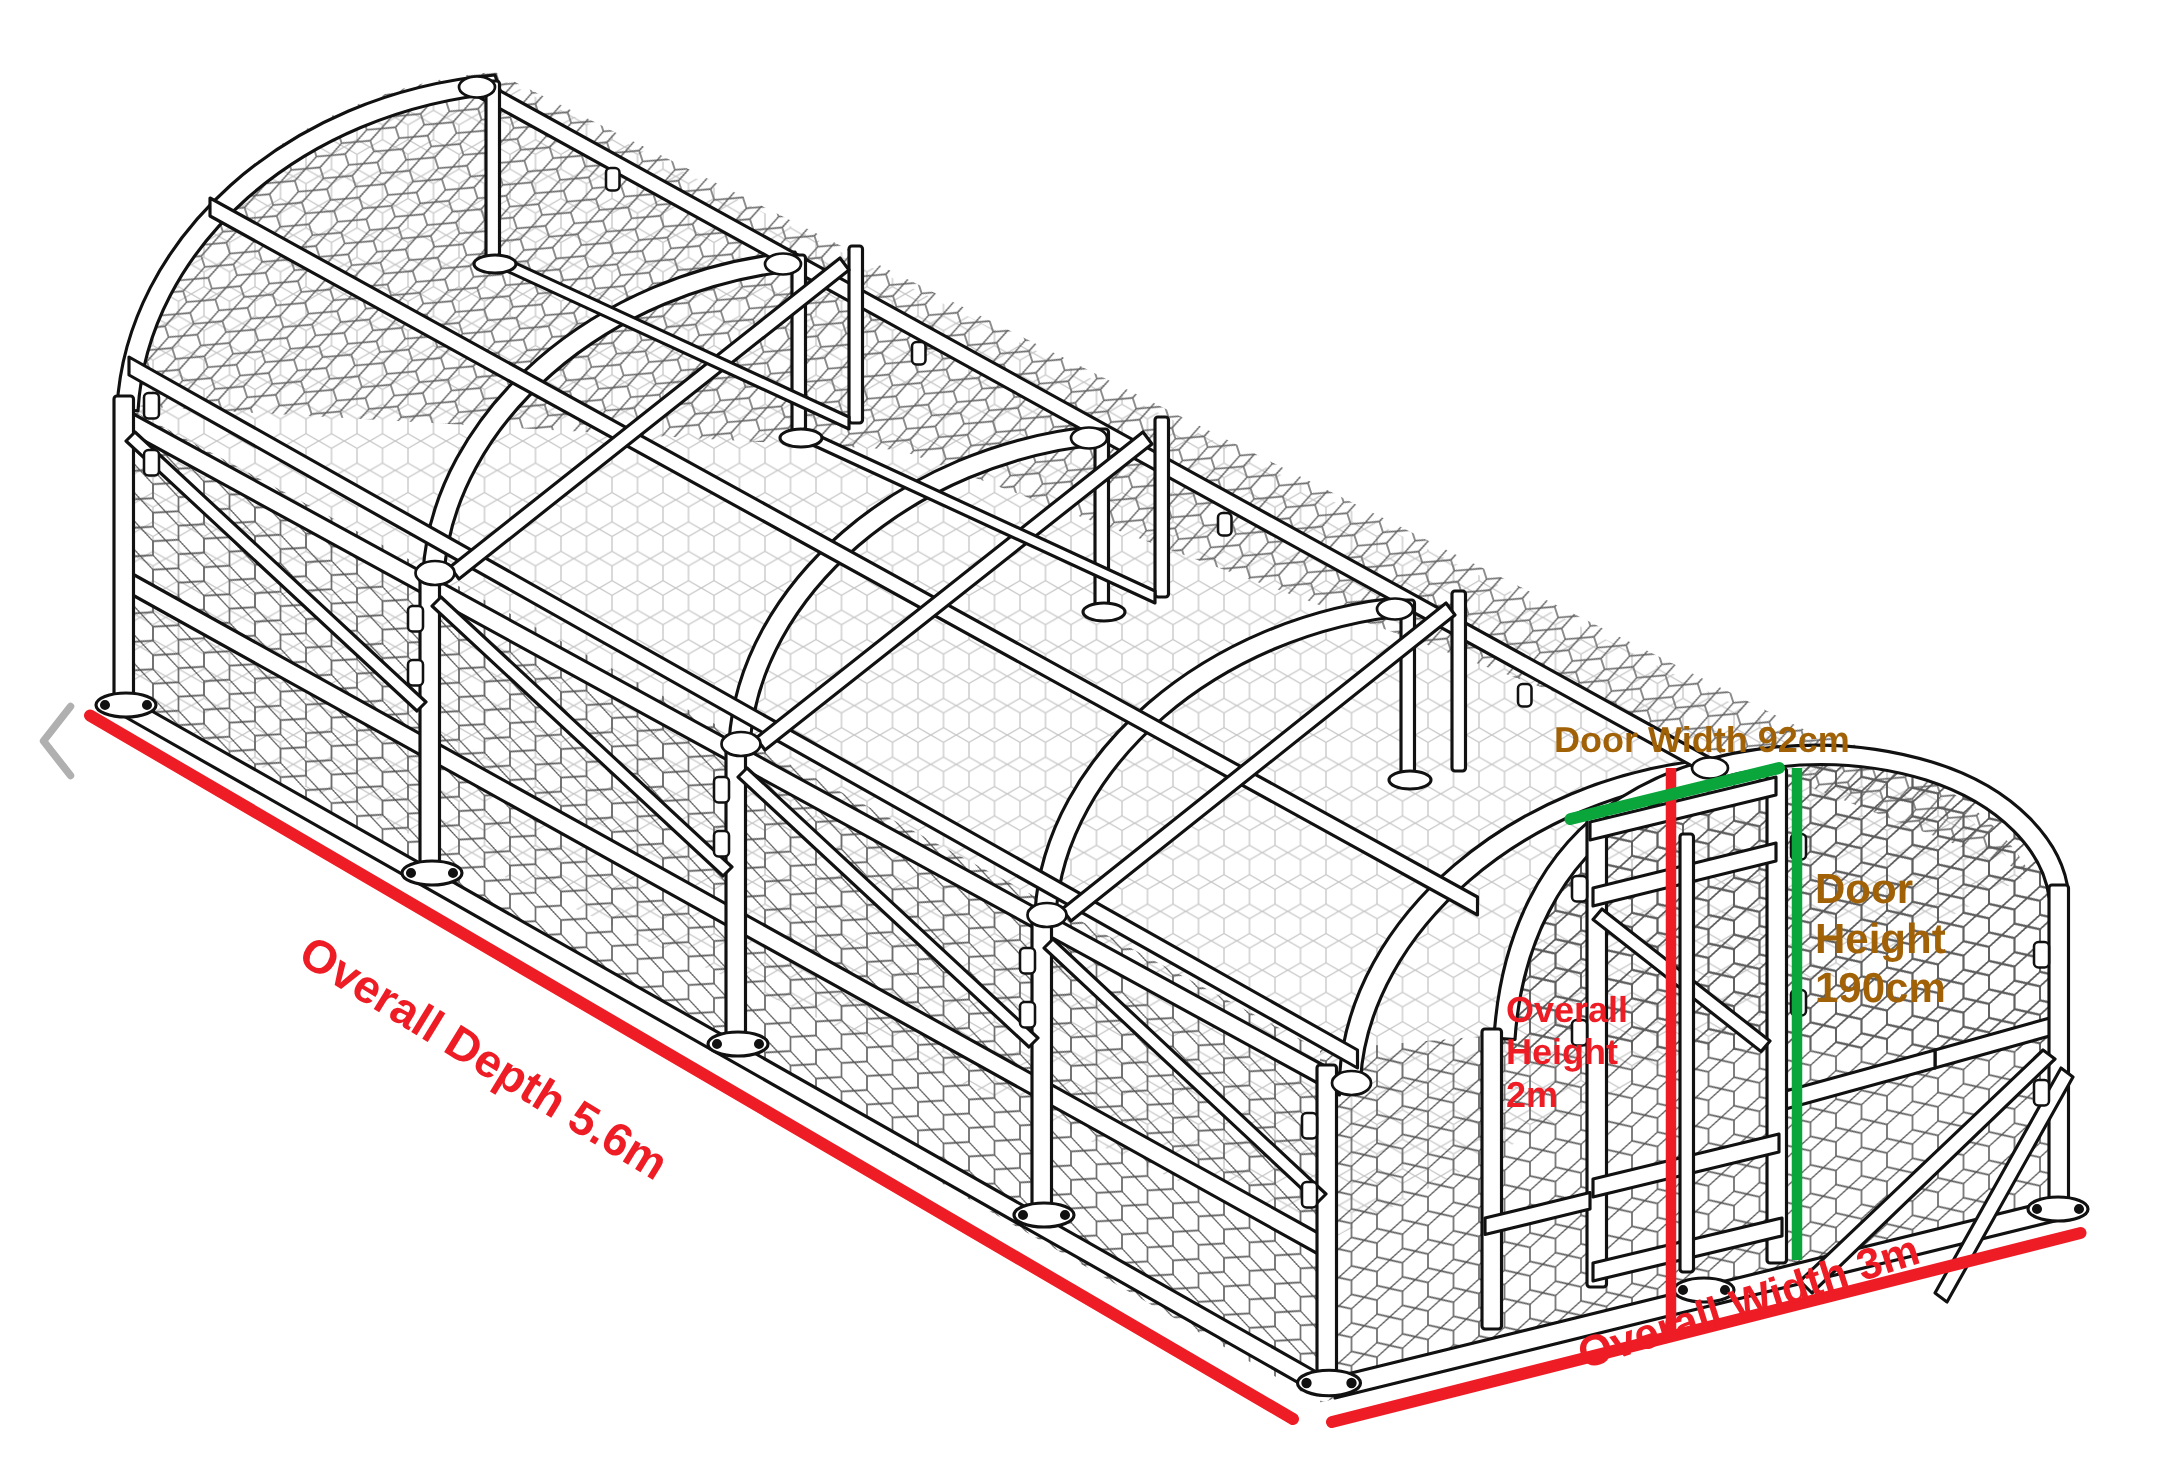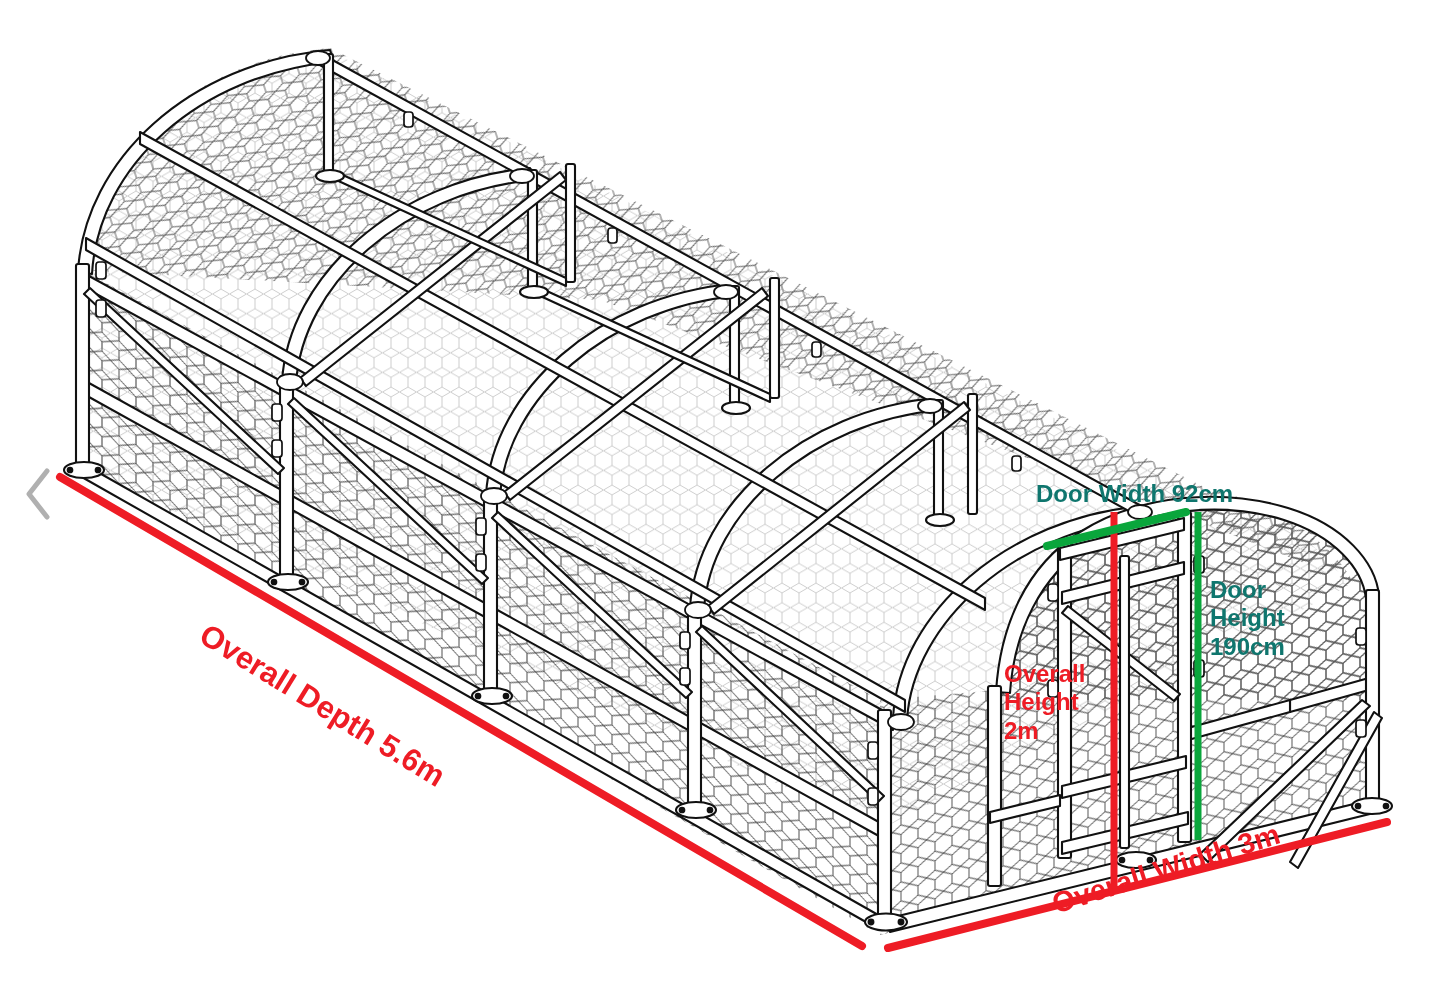--- a/index.html
+++ b/index.html
@@ -2,27 +2,27 @@
 <html><head>
 <meta charset="utf-8">
 <style>
   html,body{margin:0;padding:0;background:#ffffff;}
   body{width:1445px;height:985px;overflow:hidden;font-family:"Liberation Sans",sans-serif;}
   #stage{position:relative;width:1445px;height:985px;background:#ffffff;}
   #stage svg.layer{position:absolute;left:0;top:0;width:1445px;height:985px;display:block;}
 
   .dim-label{position:absolute;font-weight:bold;line-height:1.18;white-space:pre;}
   .dim-red{color:#ee1c25;}
-  .dim-green{color:#0f766e;}
+  .dim-green{color:#a16207;}
 
   #lbl-depth{left:212px;top:617px;font-size:31px;transform:rotate(31.5deg);transform-origin:0 0;}
   #lbl-width{left:1048px;top:888px;font-size:29px;transform:rotate(-17.5deg);transform-origin:0 0;}
   #lbl-oheight{left:1004px;top:660px;font-size:24px;}
   #lbl-doorw{left:1036px;top:480px;font-size:24px;}
-  #lbl-doorh{left:1210px;top:576px;font-size:24px;}
+  #lbl-doorh{left:1210px;top:576px;font-size:28px;}
 
   #carousel-prev{position:absolute;left:22px;top:466px;width:34px;height:56px;cursor:pointer;}
 </style>
 </head>
 <body>
 
 <div id="stage">
 
   <svg class="layer" viewBox="0 0 1445 985">
     <defs>

